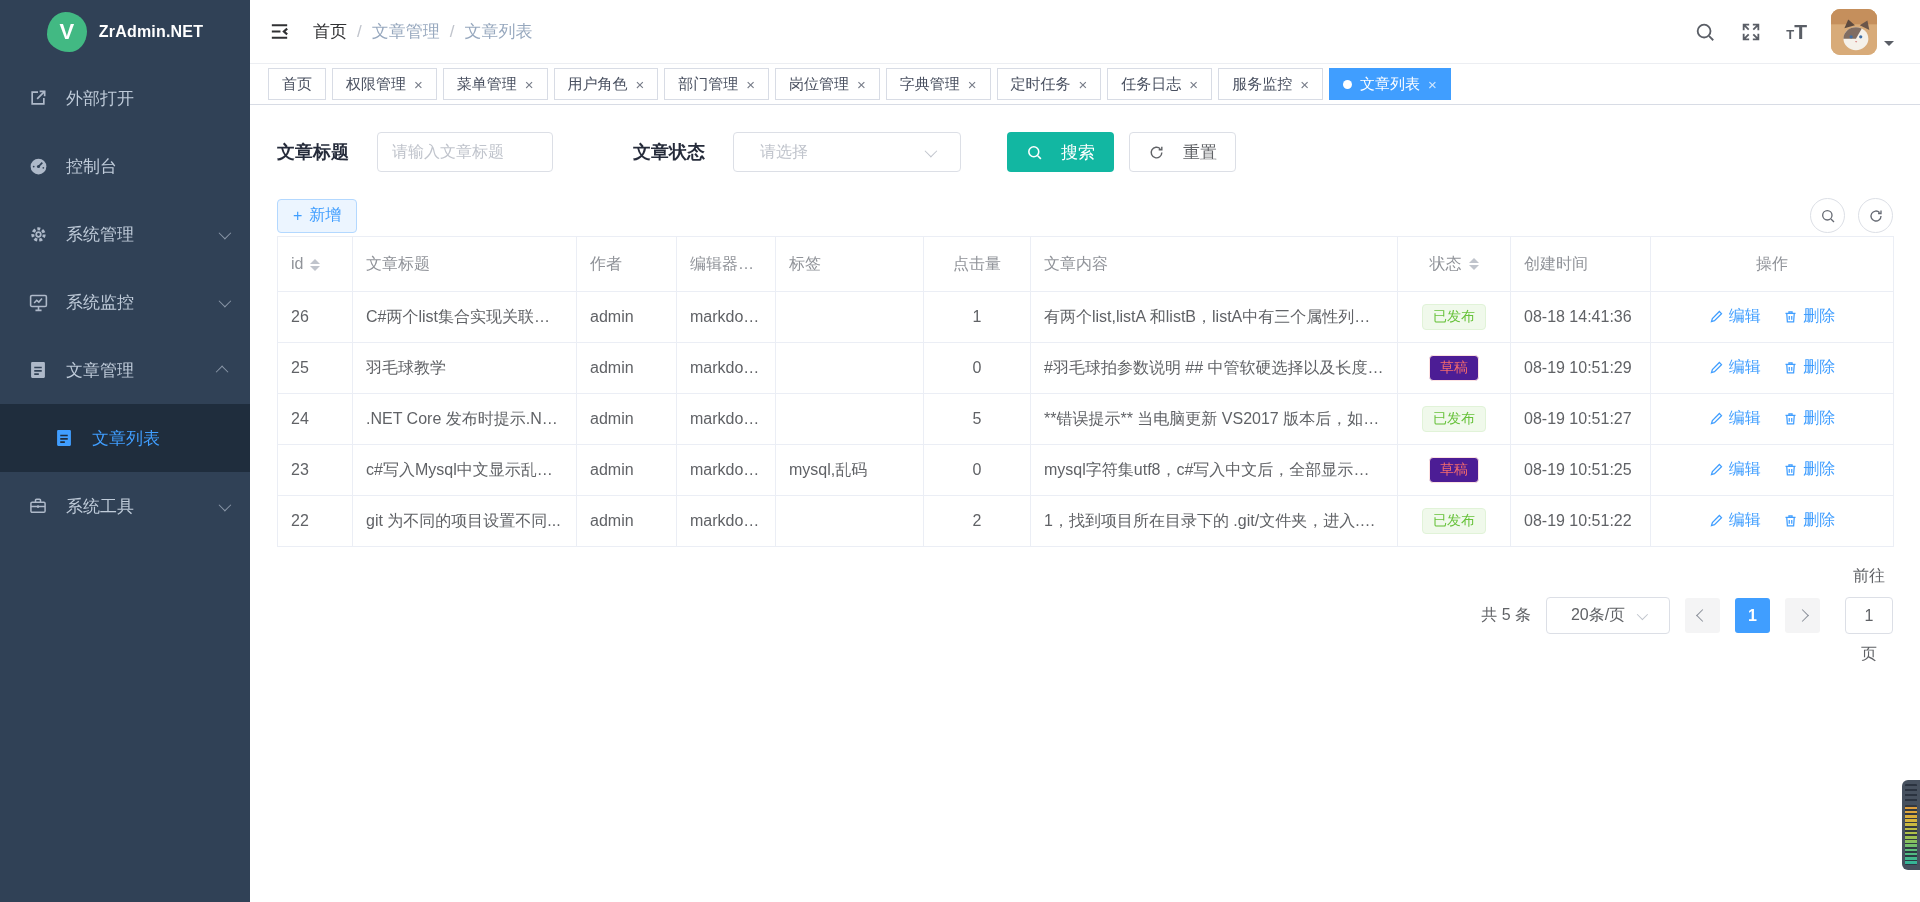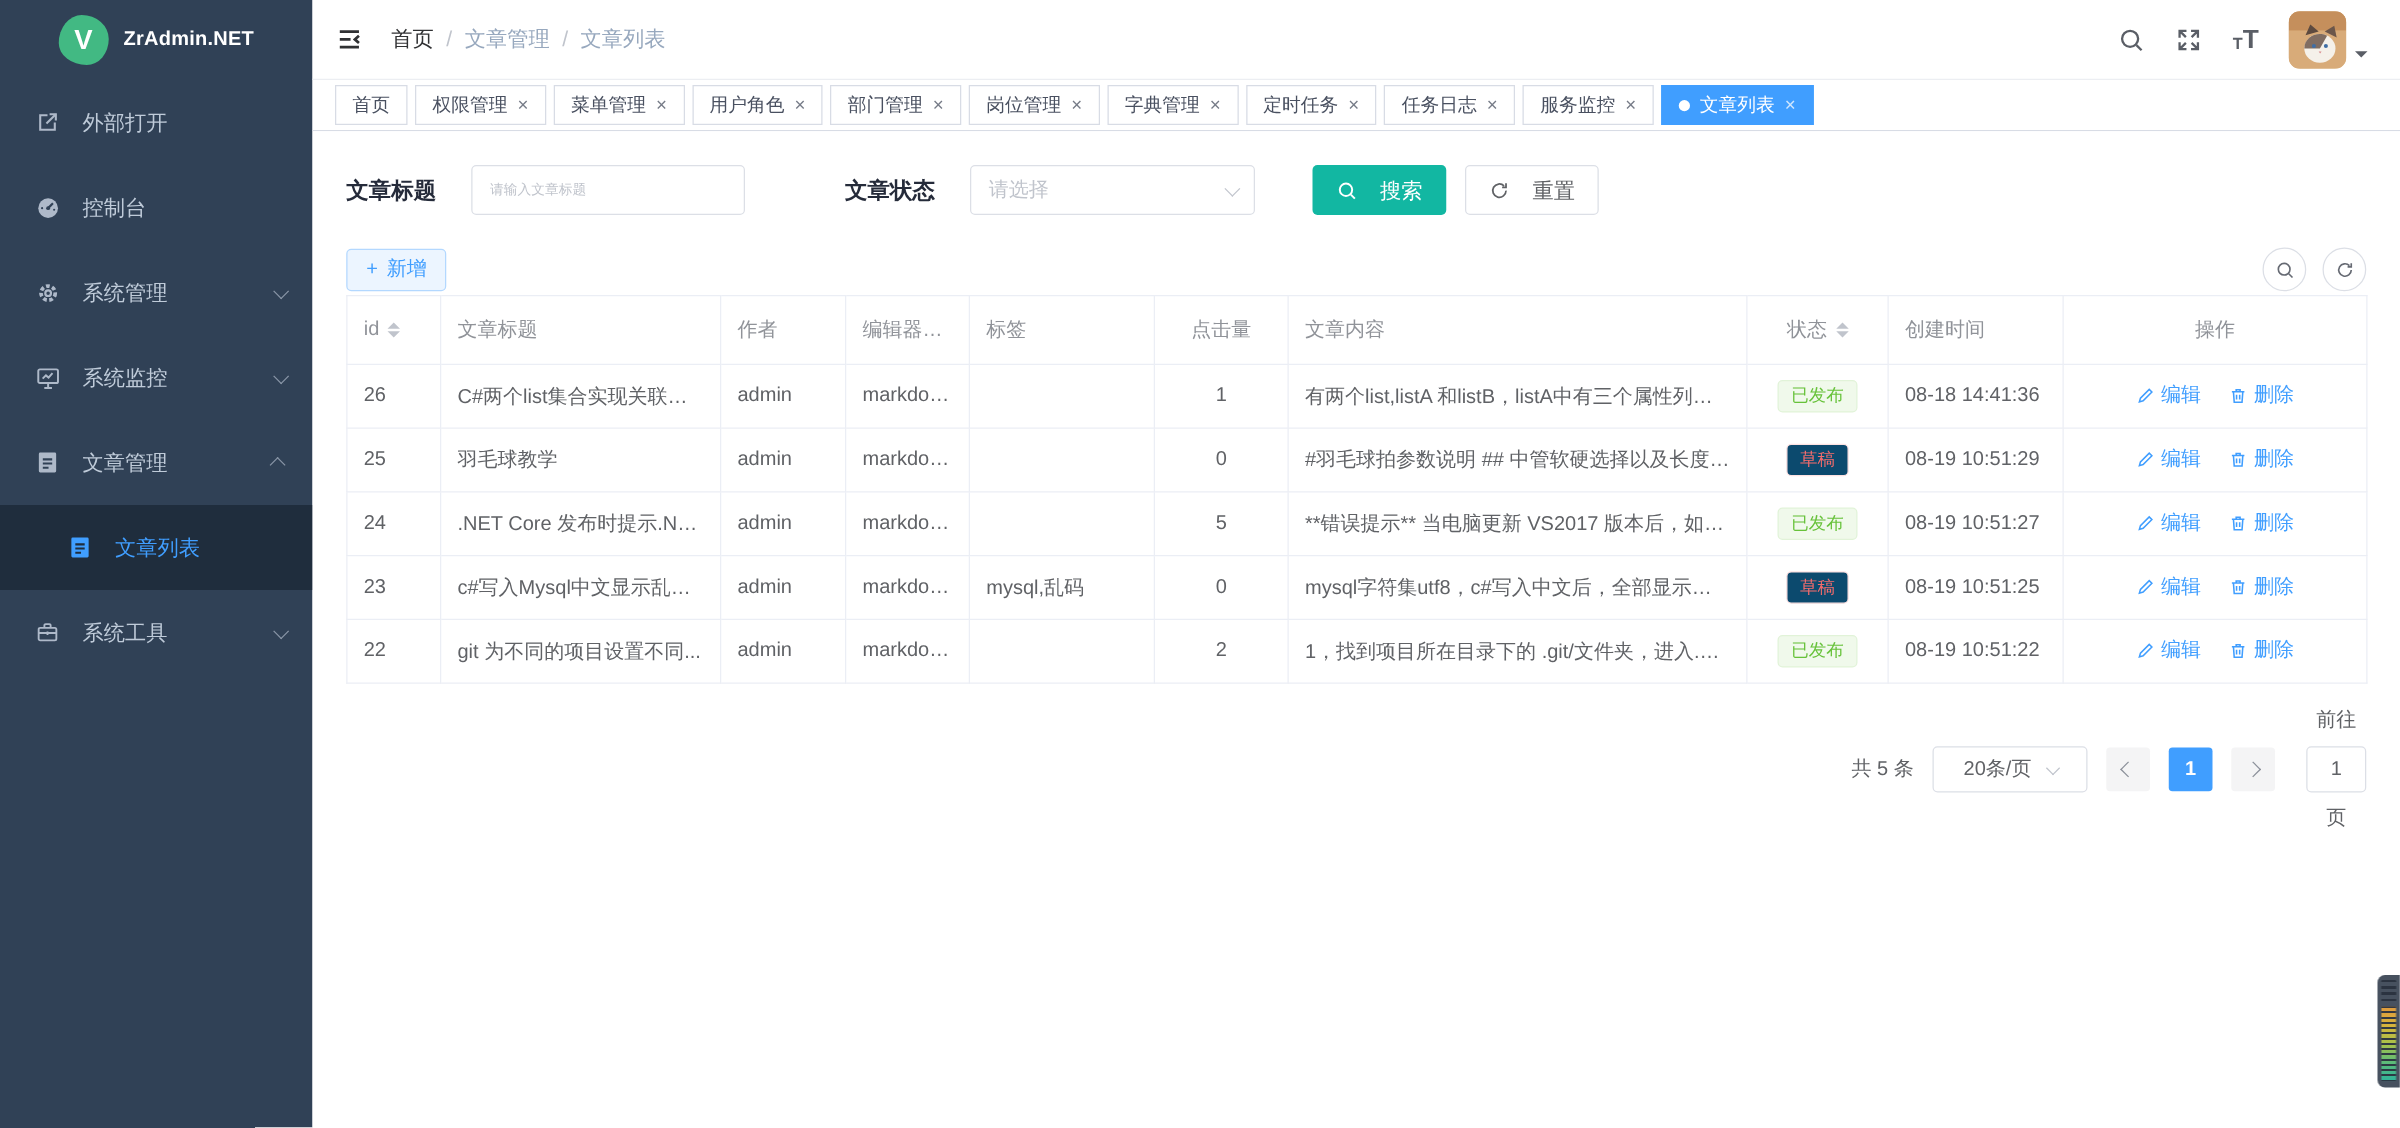--- a/index.html
+++ b/index.html
@@ -59,26 +59,26 @@
   .tab .dot { display:none; width:9px; height:9px; border-radius:50%; background:#fff; }
   .tab.active { background:#409eff; border-color:#409eff; color:#fff; }
   .tab.active .dot { display:inline-block; }
   .tab .close { font-size:15px; line-height:1; opacity:.75; cursor:pointer; }
 
   
   .content { flex:1; padding:27px; background:#fff; }
 
   .search-row { display:flex; align-items:center; }
   .form-label { font-weight:700; font-size:18px; color:#252b3a; }
-  .input-box { width:219px; height:40px; margin-left:28px; border:1px solid #dcdfe6; border-radius:4px;
-    padding:0 14px; font-size:11px; color:#606266; outline:none; font-family:inherit; }
+  .input-box { width:176px; height:40px; margin-left:28px; border:1px solid #dcdfe6; border-radius:4px;
+    padding:0 14px; font-size:16px; color:#606266; outline:none; font-family:inherit; }
   .input-box::placeholder { color:#c0c4cc; }
   .lbl-status { margin-left:80px; }
   .select-box { width:228px; height:40px; margin-left:28px; border:1px solid #dcdfe6; border-radius:4px;
-    padding:0 14px; display:flex; align-items:center; justify-content:space-between; color:#c0c4cc; font-size:16px; cursor:pointer;font-family:Liberation Mono, monospace; }
+    padding:0 26px; display:flex; align-items:center; justify-content:space-between; color:#c0c4cc; font-size:16px; cursor:pointer;font-family:Liberation Mono, monospace; }
   .btn { height:40px; border-radius:4px; display:inline-flex; align-items:center; gap:18px; font-size:17px; cursor:pointer; border:none; font-family:inherit; }
   .btn-search { margin-left:46px; padding:0 19px; background:#12b7a2; color:#fff; }
   .btn-reset { margin-left:15px; padding:0 18px; background:#fff; border:1px solid #dcdfe6; color:#606266; }
 
   .toolbar-row { margin-top:26px; display:flex; align-items:center; justify-content:space-between; }
   .btn-add { height:34px; padding:0 15px; font-size:16px; background:#ecf5ff; border:1px solid #b3d8ff; color:#409eff; border-radius:4px; display:inline-flex; align-items:center; gap:7px; cursor:pointer; font-family:inherit; }
   .tool-circles { display:flex; gap:13px; }
   .circle-btn { width:35px; height:35px; border-radius:50%; border:1px solid #dcdfe6; background:#fff; color:#666a73;
     display:flex; align-items:center; justify-content:center; cursor:pointer; }
 
@@ -88,21 +88,21 @@
   th { height:55px; color:#909399; font-weight:400; text-align:left; background:#fff; }
   td { height:51px; color:#606266; }
   th.c, td.c { text-align:center; }
   .sort-wrap { display:inline-flex; flex-direction:column; gap:2px; vertical-align:middle; margin-left:7px; cursor:pointer; }
   .s-caret { width:0; height:0; border:5px solid transparent; }
   .s-caret.up { border-bottom-color:#c0c4cc; border-top:none; }
   .s-caret.down { border-top-color:#c0c4cc; border-bottom:none; }
 
   .badge { display:inline-block; padding:3px 10px; font-size:14px; border-radius:4px; border:1px solid transparent; }
   .badge[data-status="published"] { color:#67c23a; background:#f0f9eb; border-color:#e1f3d8; }
-  .badge[data-status="draft"] { color:#f56c6c; background:#0c4a6e; border-color:#fde2e2; }
+  .badge[data-status="draft"] { color:#f56c6c; background:#4c1d95; border-color:#fde2e2; }
 
   .op-link { color:#409eff; display:inline-flex; align-items:center; gap:5px; margin:0 9px; cursor:pointer; font-size:16px; }
 
   
   .pagination { margin-top:19px; display:flex; justify-content:flex-end; align-items:center; gap:15px; font-size:16px; color:#606266; }
   .page-size { width:124px; height:37px; border:1px solid #dcdfe6; border-radius:4px; display:flex; align-items:center; justify-content:center; gap:12px; cursor:pointer; color:#606266; }
   .page-size .chv { color:#c0c4cc; width:8px; height:8px; }
   .pg-btn { min-width:35px; height:35px; background:#f4f4f5; border-radius:3px; display:flex; align-items:center; justify-content:center; color:#8a8f99; cursor:pointer; }
   .pg-btn.active { background:#409eff; color:#fff; font-weight:700; }
   .goto { display:flex; align-items:center; gap:10px; margin-left:10px;flex-direction:column; }

